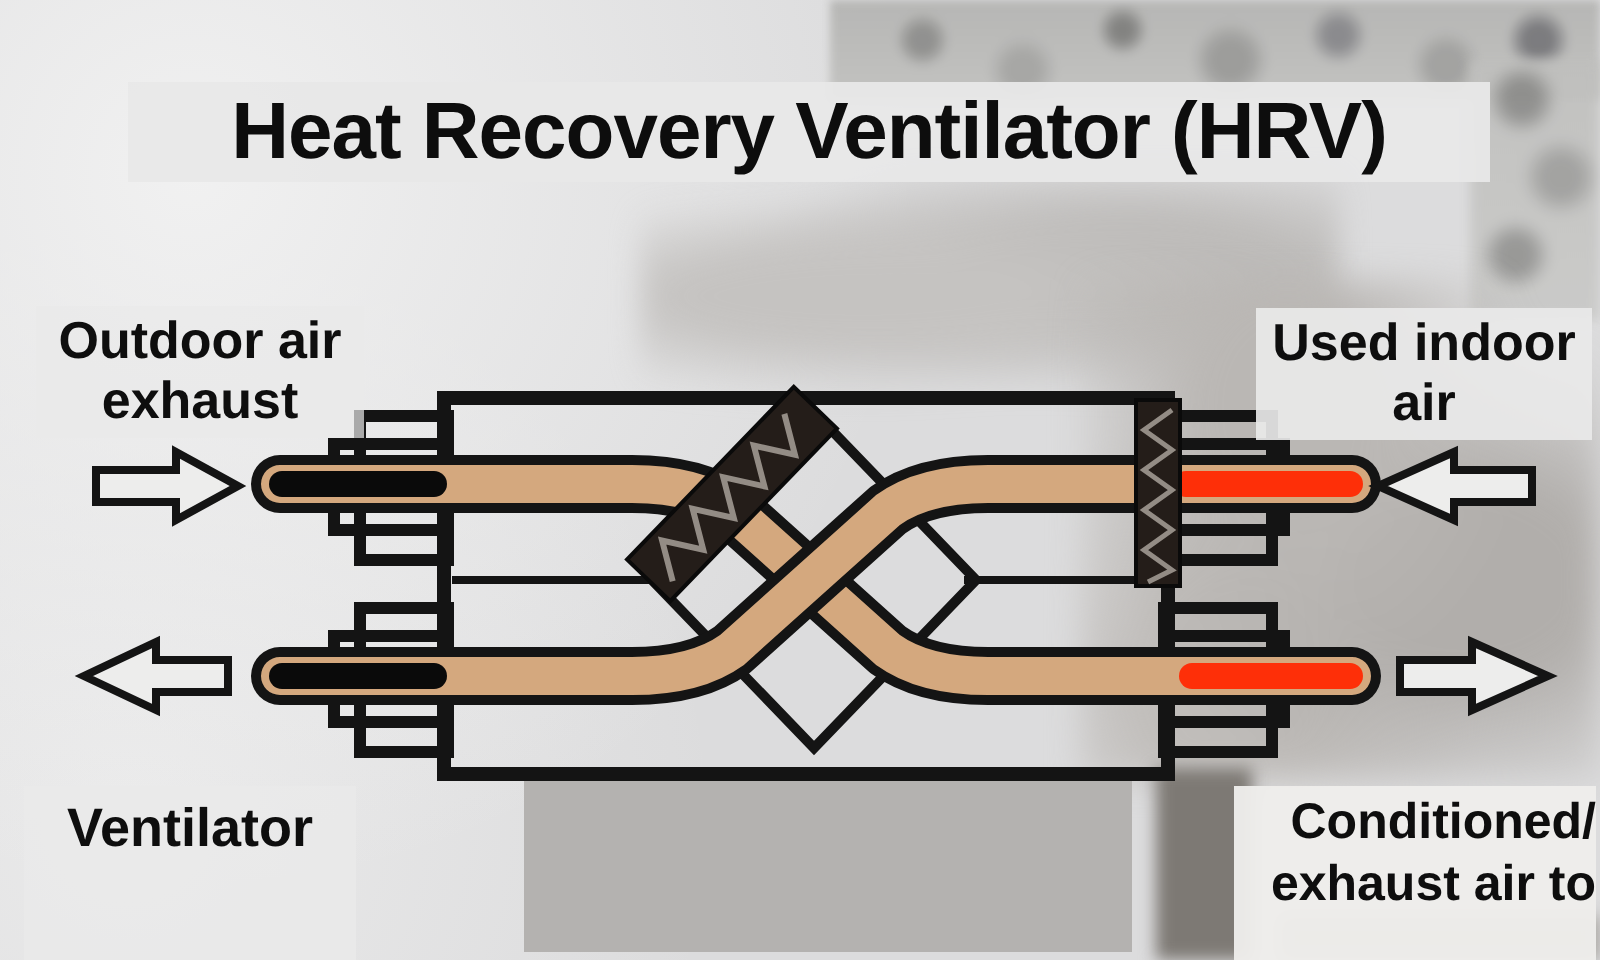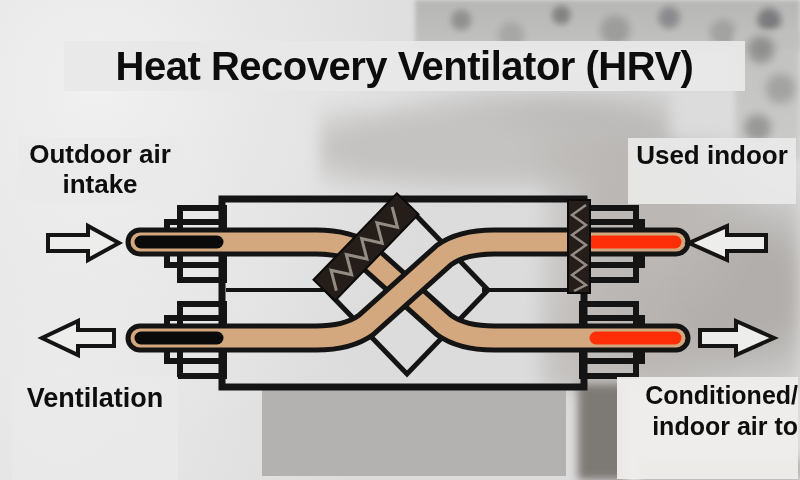--- a/index.html
+++ b/index.html
@@ -65,21 +65,21 @@
   .title-band{
     left:64px;top:41px;width:681px;height:50px;
     background:rgba(232,232,232,0.95);
     display:flex;align-items:center;justify-content:center;
   }
   .title-band span{
     font-size:40px;font-weight:bold;color:#0d0d0d;letter-spacing:-.5px;white-space:nowrap;
   }
   .corner-label{
     background:rgba(233,233,233,0.92);
-    text-align:center;font-weight:bold;color:#0e0e0e;
+    text-align:center;font-weight:bold;color:#0e0e0e;margin-top:16px;
   }
   .corner-label span{display:block;}
   .lbl-outdoor{left:18px;top:137px;width:164px;height:64px;font-size:26px;line-height:30px;padding-top:2px;background:rgba(234,234,234,0.7);}
   .lbl-used{left:628px;top:138px;width:168px;height:64px;font-size:26px;line-height:30px;padding-top:2px;}
   .lbl-exhaust{left:12px;top:377px;width:166px;height:98px;font-size:27px;line-height:31px;padding-top:6px;}
   .lbl-conditioned{left:617px;top:377px;width:181px;height:99px;font-size:25px;line-height:31px;padding-top:3px;background:rgba(238,237,235,0.96);text-align:right;}
   svg{position:absolute;left:0;top:0;}
 </style>
 </head>
 <body>
@@ -151,29 +151,30 @@
       <polygon points="700,330 736,330 736,321 774,338 736,355 736,346 700,346"></polygon>
     </g>
   </svg>
 
   <div class="abs title-band">
     <span>Heat Recovery Ventilator (HRV)</span>
   </div>
 
   <div class="abs corner-label lbl-outdoor">
     <span>Outdoor air</span>
-    <span>intake</span>
+    <span>exhaust</span>
   </div>
 
   <div class="abs corner-label lbl-used">
     <span>Used indoor</span>
+    <span>air</span>
   </div>
 
   <div class="abs corner-label lbl-exhaust">
-    <span>Ventilation</span>
+    <span>Ventilator</span>
   </div>
 
   <div class="abs corner-label lbl-conditioned">
     <span>Conditioned/</span>
-    <span>indoor air to</span>
+    <span>exhaust air to</span>
   </div>
 
 </div>
 
 </body></html>

